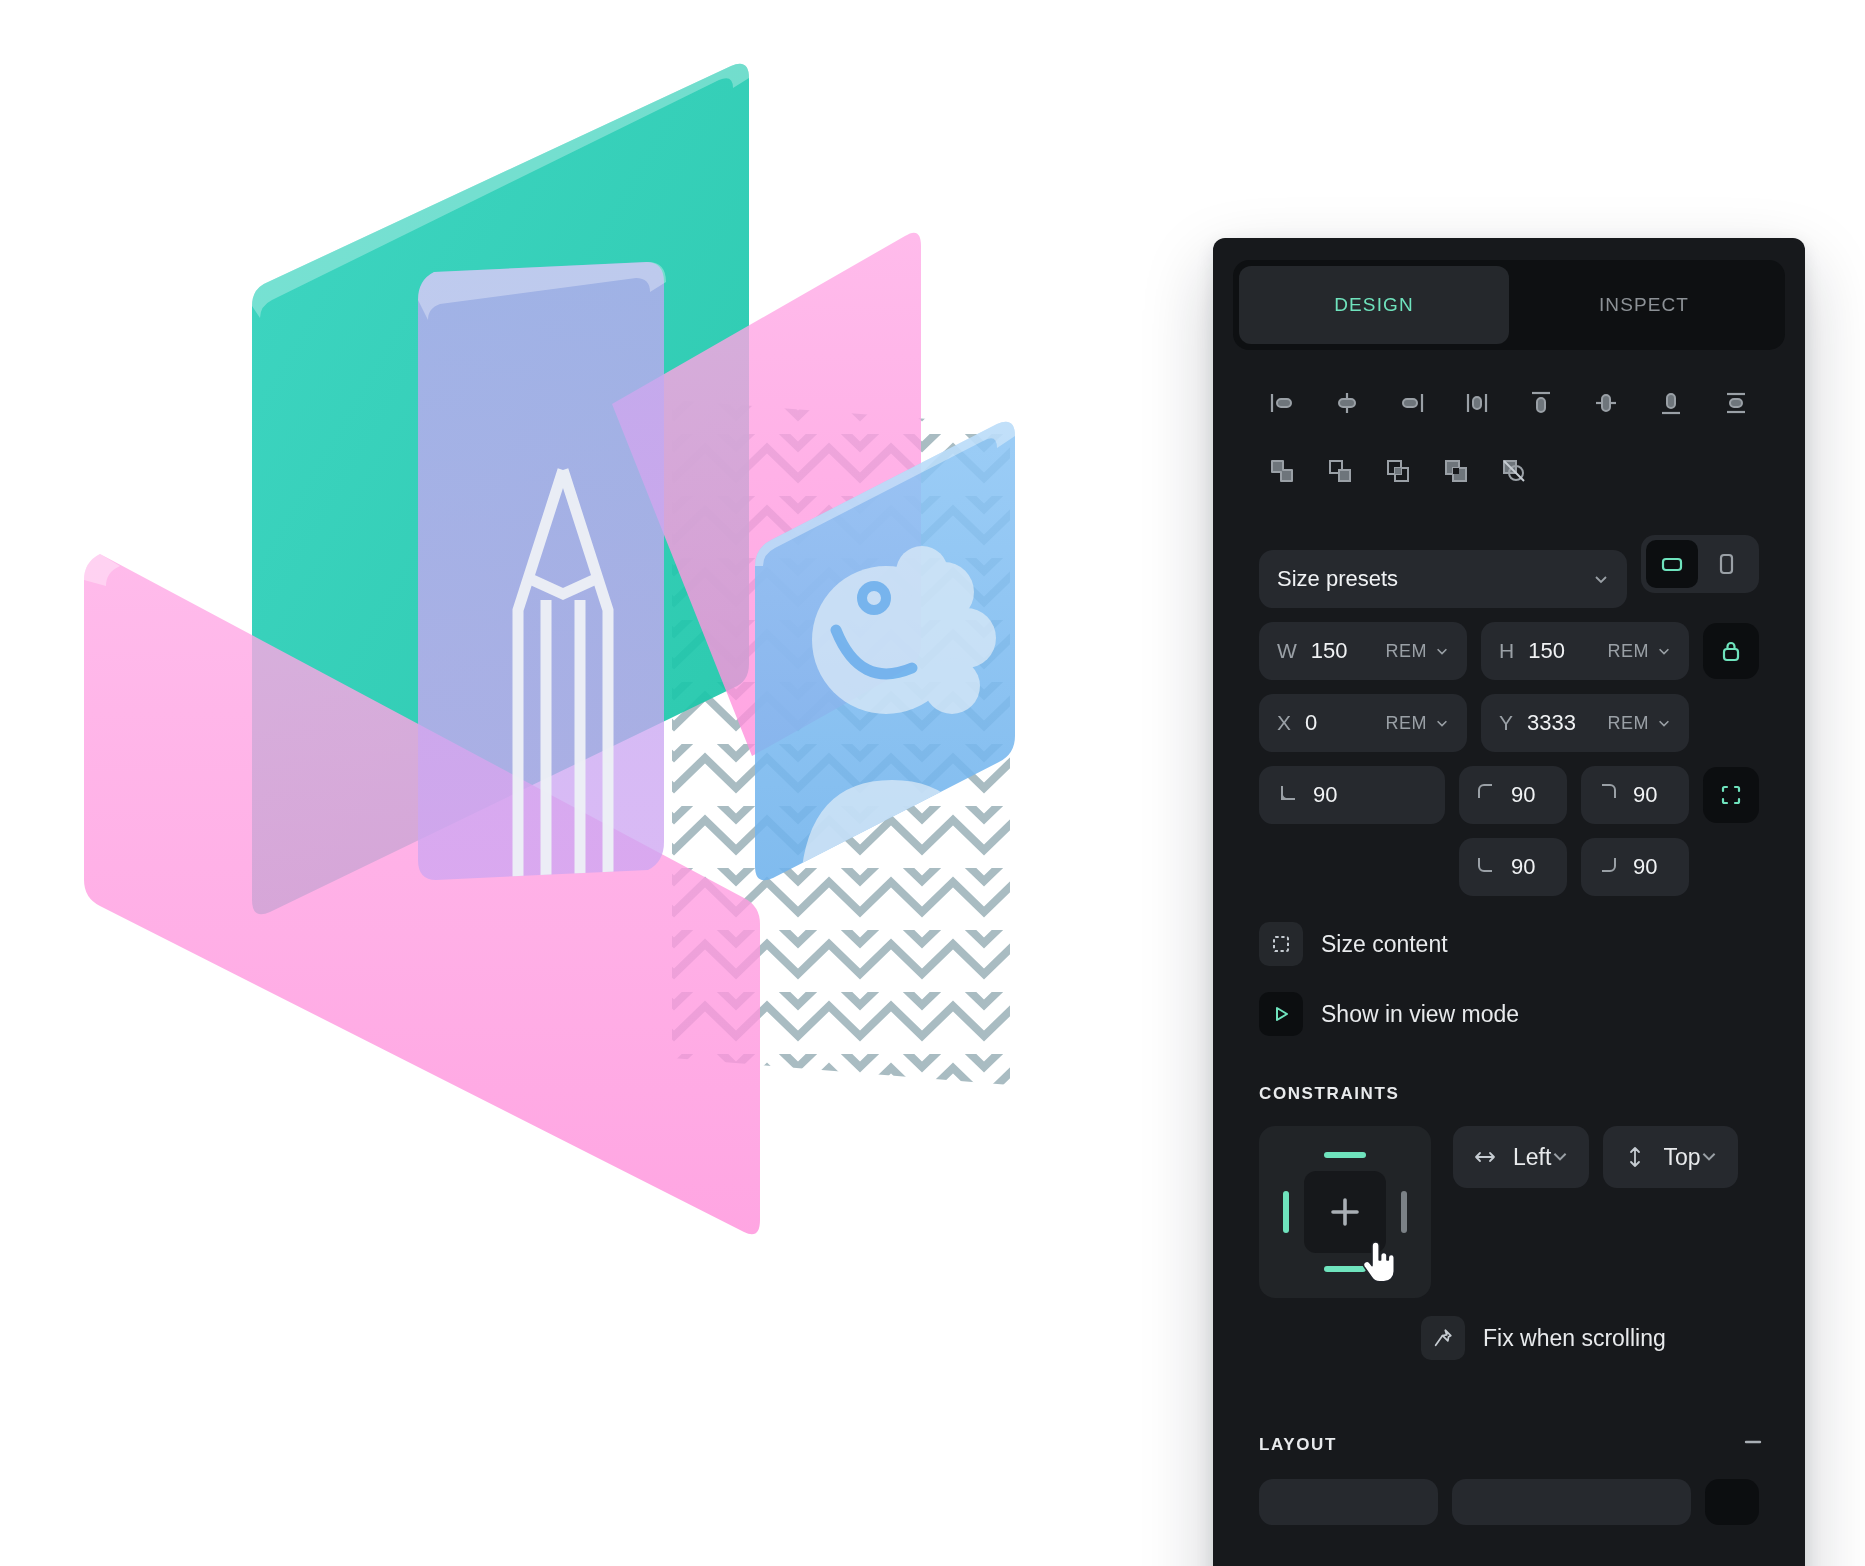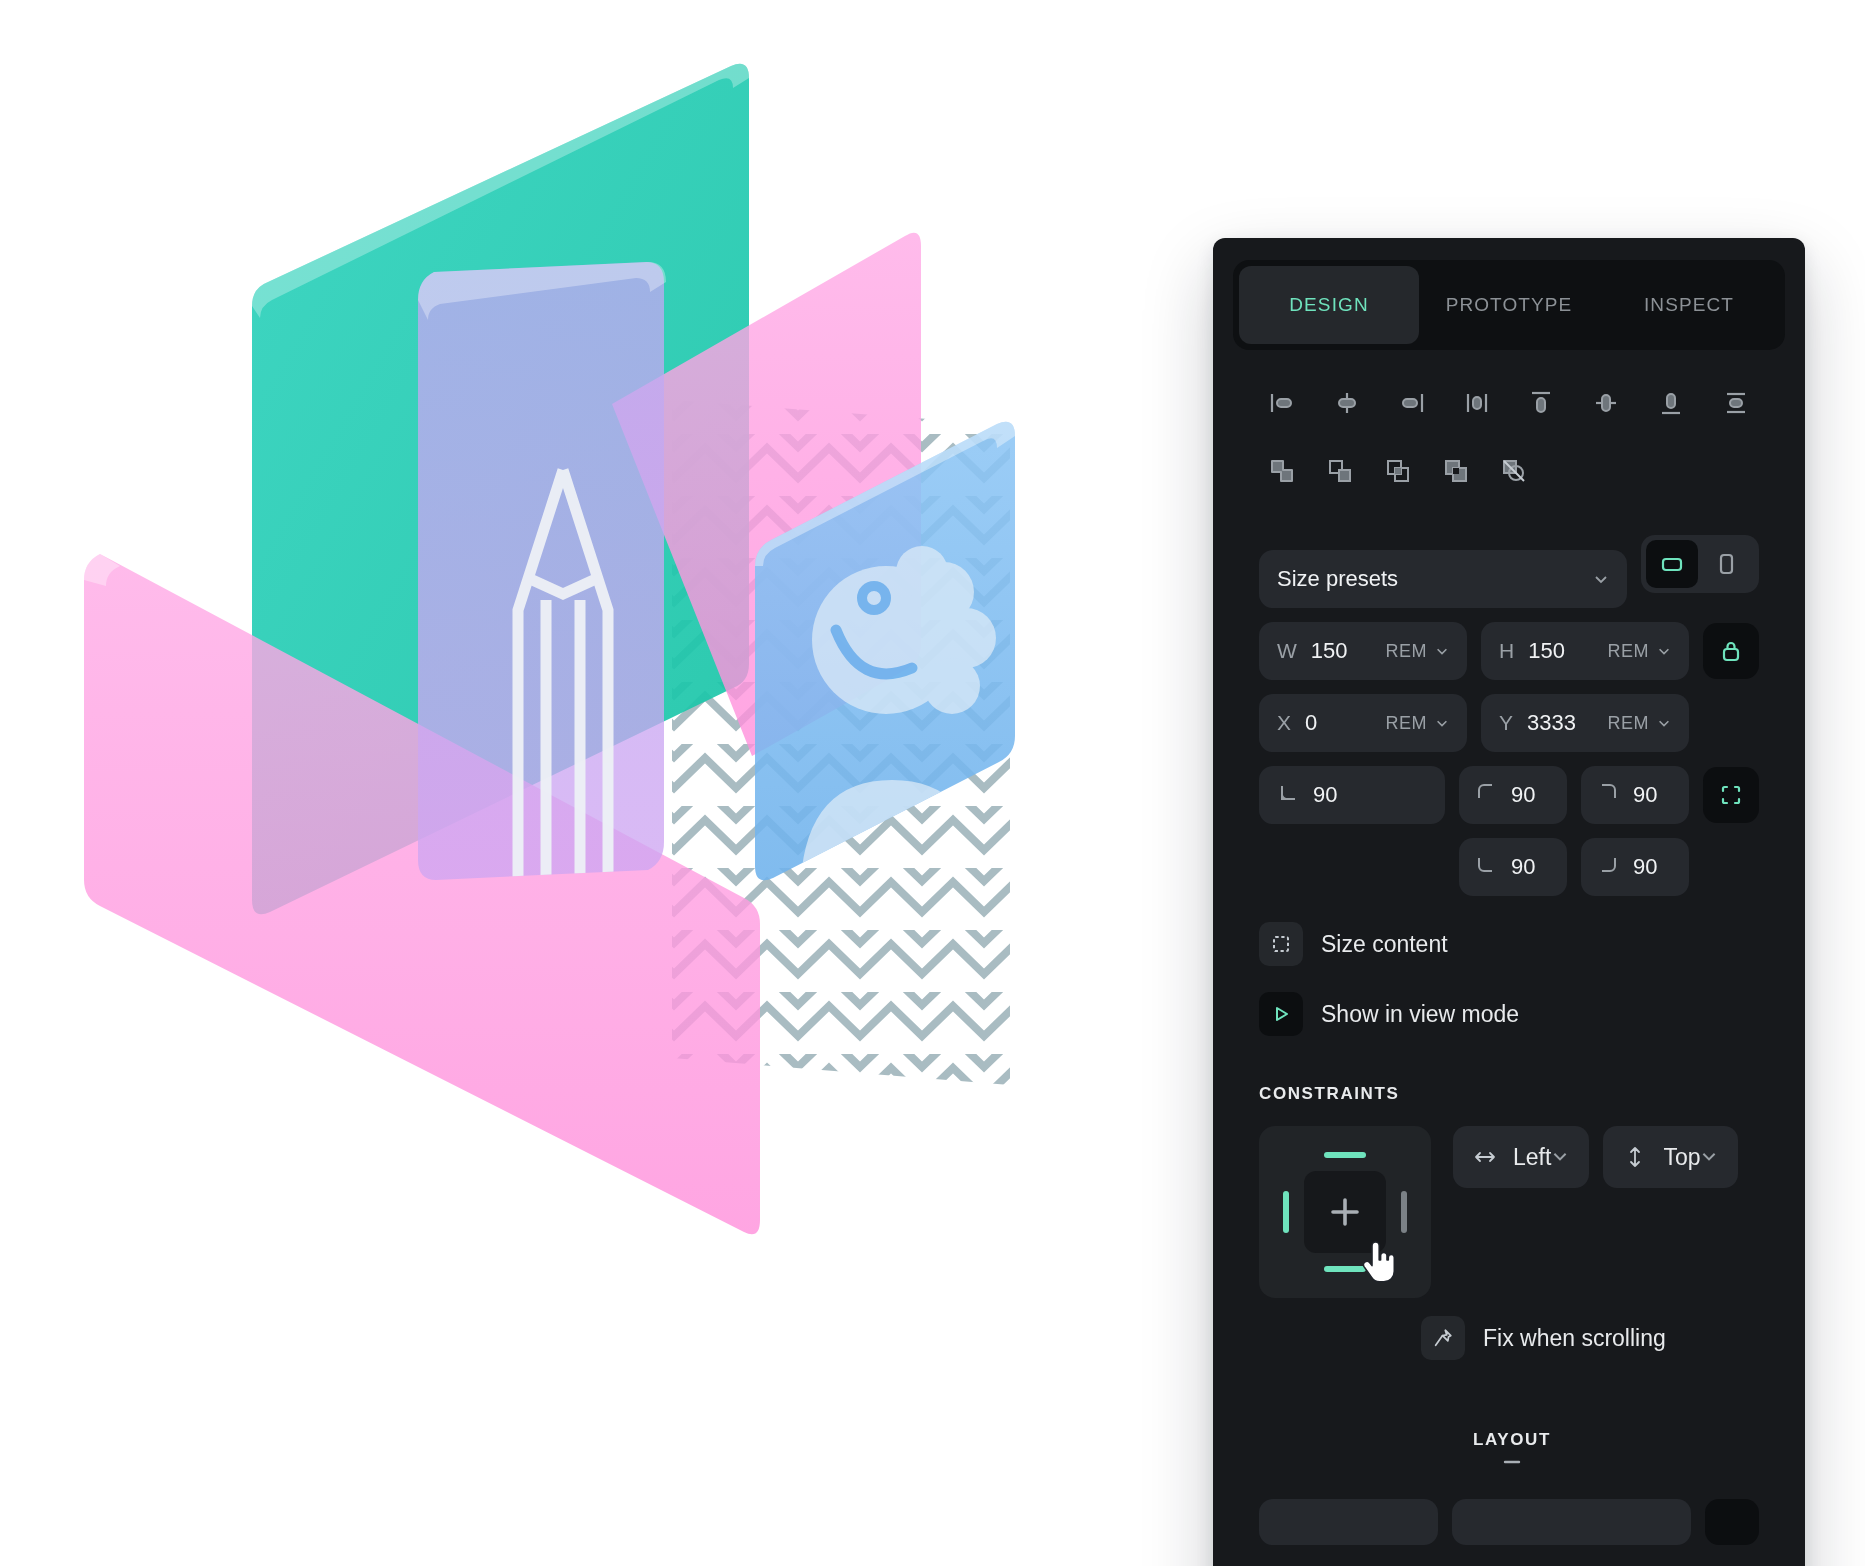--- a/index.html
+++ b/index.html
@@ -198,21 +198,20 @@
         <path d="M836 630 q24 60 76 38" fill="none" stroke="#6fb2ec" stroke-width="11" stroke-linecap="round"></path>
         <circle cx="874" cy="598" r="12" fill="none" stroke="#6fb2ec" stroke-width="10"></circle>
       </g>
     </g>
   </svg>
 
   <div class="panel">
 
     <div class="tabs">
       <div class="tab active">DESIGN</div>
-      <div class="tab">PROTOTYPE</div>
       <div class="tab">INSPECT</div>
     </div>
 
     <div class="panel-inner">
 
       <div class="icon-row">
         <div class="icon-btn">
           <svg width="30" height="30" viewBox="0 0 30 30">
               <line x1="5" y1="6" x2="5" y2="24" stroke="#9aa0a6" stroke-width="2.2"></line>
               <rect x="10" y="11" width="14" height="8" rx="4" fill="#6e757b" stroke="#9aa0a6" stroke-width="2"></rect>
@@ -504,21 +503,21 @@
       <div class="fix-row">
         <div class="toggle-box">
           <svg width="22" height="22" viewBox="0 0 24 24" fill="none" stroke="#c6ccd2" stroke-width="1.9" stroke-linecap="round" stroke-linejoin="round">
             <path d="M14.5 3.5l6 6-2.4 1.1-.8 4.6-5.8-5.8 4.6-.8z"></path>
               <line x1="11.5" y1="9.4" x2="4" y2="20"></line>
           </svg>
         </div>
         <div class="toggle-label">Fix when scrolling</div>
       </div>
 
-      <div class="section-head" style="margin-top:70px;flex-direction:column;">
+      <div class="section-head" style="margin-top:70px;">
         <span>LAYOUT</span>
         <span>
           <svg width="24" height="24" viewBox="0 0 24 24">
               <line x1="5" y1="12" x2="19" y2="12" stroke="#a9afb5" stroke-width="2.4" stroke-linecap="round"></line>
             </svg>
         </span>
       </div>
 
       <div class="bottom-peek">
         <div class="peek" style="width:186px;"></div>

